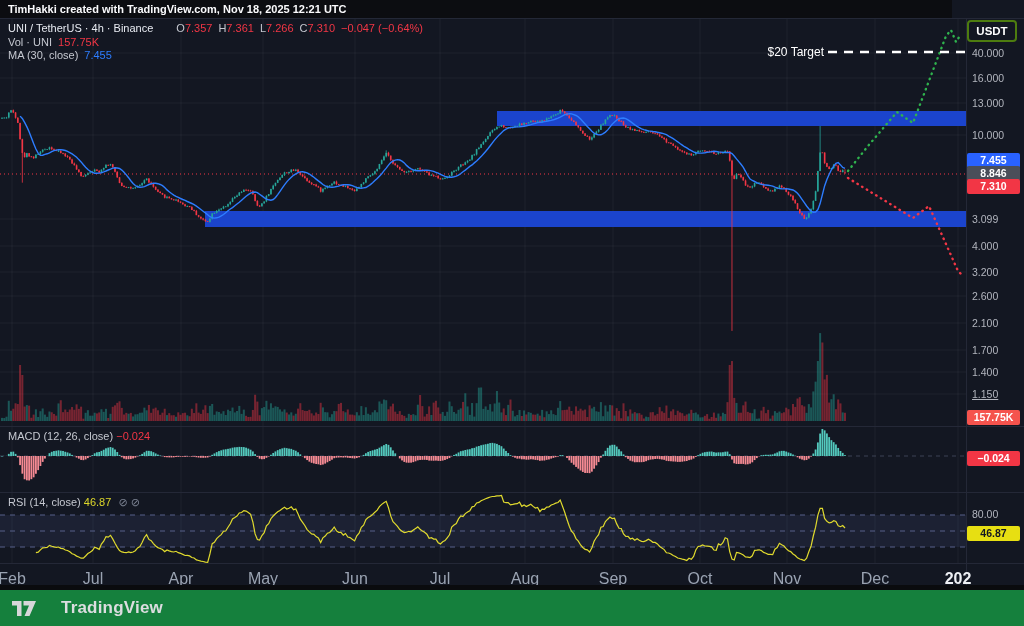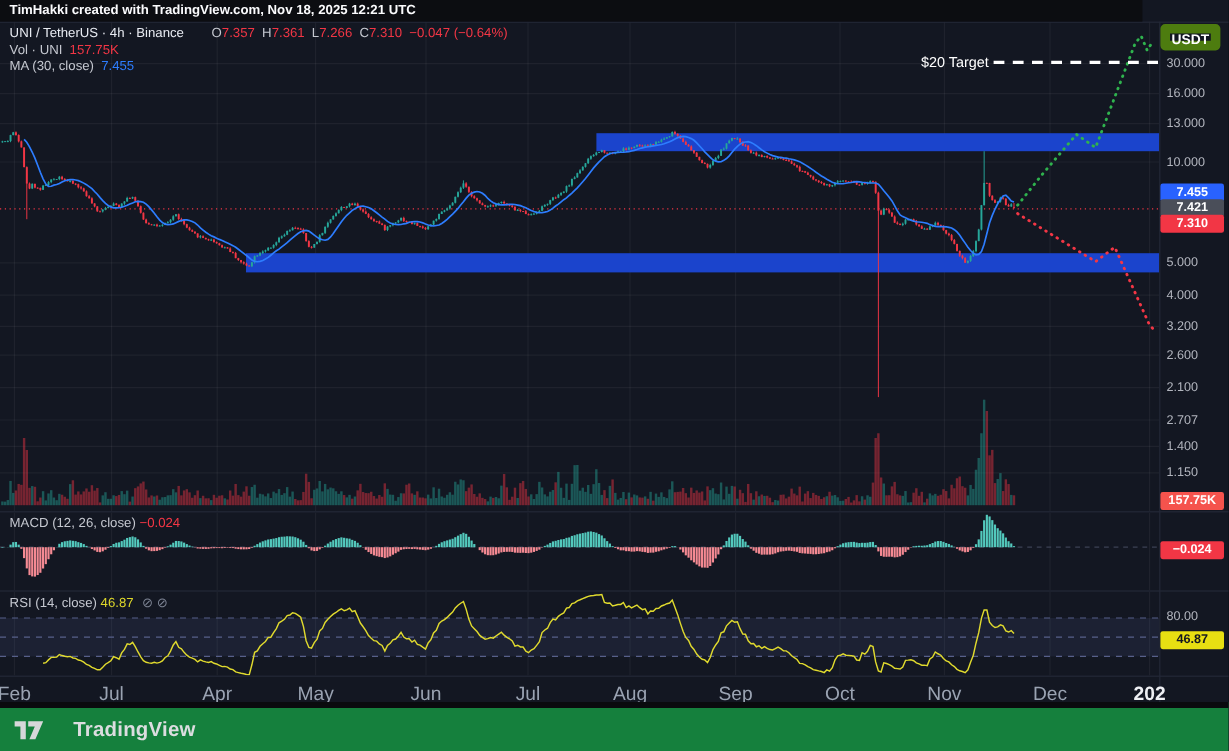--- a/index.html
+++ b/index.html
@@ -12,21 +12,21 @@
   #mainSvg{top:18px;}
   #macdSvg{top:427px;}
   #rsiSvg{top:493px;}
   .divider{position:absolute;left:0;width:1024px;height:1px;background:#242837;z-index:3;}
   .vborder{position:absolute;left:966px;top:18px;width:1px;height:567px;background:#242837;z-index:3;}
   #axisLayer{position:absolute;left:0;top:0;width:1024px;height:626px;z-index:5;pointer-events:none;}
   .tick{position:absolute;left:972px;color:#b2b5be;font-size:10.5px;}
   .badge{position:absolute;left:967px;width:53px;height:15px;border-radius:2px;font-size:10.5px;
          font-weight:700;text-align:center;line-height:15px;}
   .usdt{position:absolute;left:967px;top:20px;width:50px;height:22px;background:#131722;
-        border:8px solid #4d7c0f;border-radius:4px;color:#fff;font-weight:700;font-size:11.5px;
+        border:2px solid #4d7c0f;border-radius:4px;color:#fff;font-weight:700;font-size:11.5px;
         text-align:center;padding:0;z-index:6;font-family:"Liberation Sans",sans-serif;cursor:pointer;}
   .legend{position:absolute;left:8px;top:22px;z-index:6;font-size:11px;color:#dfe3ec;}
   .legend .row{height:13.5px;line-height:13.5px;white-space:nowrap;display:flex;gap:6px;}
   .legend .sym{color:#e8ebf2;font-weight:500;margin-right:17px;}
   .legend .g{color:#c5c8d0;}
   .legend .red{color:#f23645;}
   .legend .blue{color:#2d7dff;}
   .panelabel{position:absolute;left:8px;z-index:6;font-size:11px;color:#c5c8d0;white-space:nowrap;}
   .panelabel .red{color:#f23645;}
   .panelabel .yellow{color:#ddd72a;}
@@ -1646,35 +1646,35 @@
     <span>RSI (14, close)</span>
     <span class="yellow">46.87</span>
     <span class="flags">⊘ ⊘</span>
   </div>
 
   <div class="target">$20 Target</div>
 
   <button class="usdt">USDT</button>
 
   <div id="axisLayer">
-      <div class="tick" style="top: 47px;">30.000</div>
+      <div class="tick" style="top: 47px;">40.000</div>
       <div class="tick" style="top: 72px;">16.000</div>
       <div class="tick" style="top: 97px;">13.000</div>
       <div class="tick" style="top: 129px;">10.000</div>
-      <div class="tick" style="top: 213px;">5.000</div>
+      <div class="tick" style="top: 213px;">3.099</div>
       <div class="tick" style="top: 240px;">4.000</div>
       <div class="tick" style="top: 266px;">3.200</div>
       <div class="tick" style="top: 290px;">2.600</div>
       <div class="tick" style="top: 317px;">2.100</div>
-      <div class="tick" style="top: 344px;">2.707</div>
+      <div class="tick" style="top: 344px;">1.700</div>
       <div class="tick" style="top: 366px;">1.400</div>
-      <div class="tick" style="top: 388px;">1.150</div>
+      <div class="tick" style="top: 388px; text-decoration: underline;">1.150</div>
       <div class="tick" style="top: 478px; margin-top: 30px;">80.00</div>
       <div class="badge" style="top: 152.5px; background: rgb(41, 98, 255); color: rgb(255, 255, 255);">7.455</div>
-      <div class="badge" style="top: 165.5px; background: rgb(74, 78, 89); color: rgb(255, 255, 255);">7.421</div>
+      <div class="badge" style="top: 165.5px; background: rgb(74, 78, 89); color: rgb(255, 255, 255);">8.846</div>
       <div class="badge" style="top: 178.5px; background: rgb(242, 54, 69); color: rgb(255, 255, 255);">7.310</div>
       <div class="badge" style="top: 409.5px; background: rgb(245, 83, 77); color: rgb(255, 255, 255);">157.75K</div>
       <div class="badge" style="top: 450.5px; background: rgb(242, 54, 69); color: rgb(255, 255, 255);">−0.024</div>
       <div class="badge" style="top: 525.5px; background: rgb(231, 223, 18); color: rgb(19, 23, 34);">46.87</div>
       <div class="tlabel" style="left: 12px;">Feb</div>
       <div class="tlabel" style="left: 93px;">Jul</div>
       <div class="tlabel" style="left: 181px;">Apr</div>
       <div class="tlabel" style="left: 263px;">May</div>
       <div class="tlabel" style="left: 355px;">Jun</div>
       <div class="tlabel" style="left: 440px;">Jul</div>

